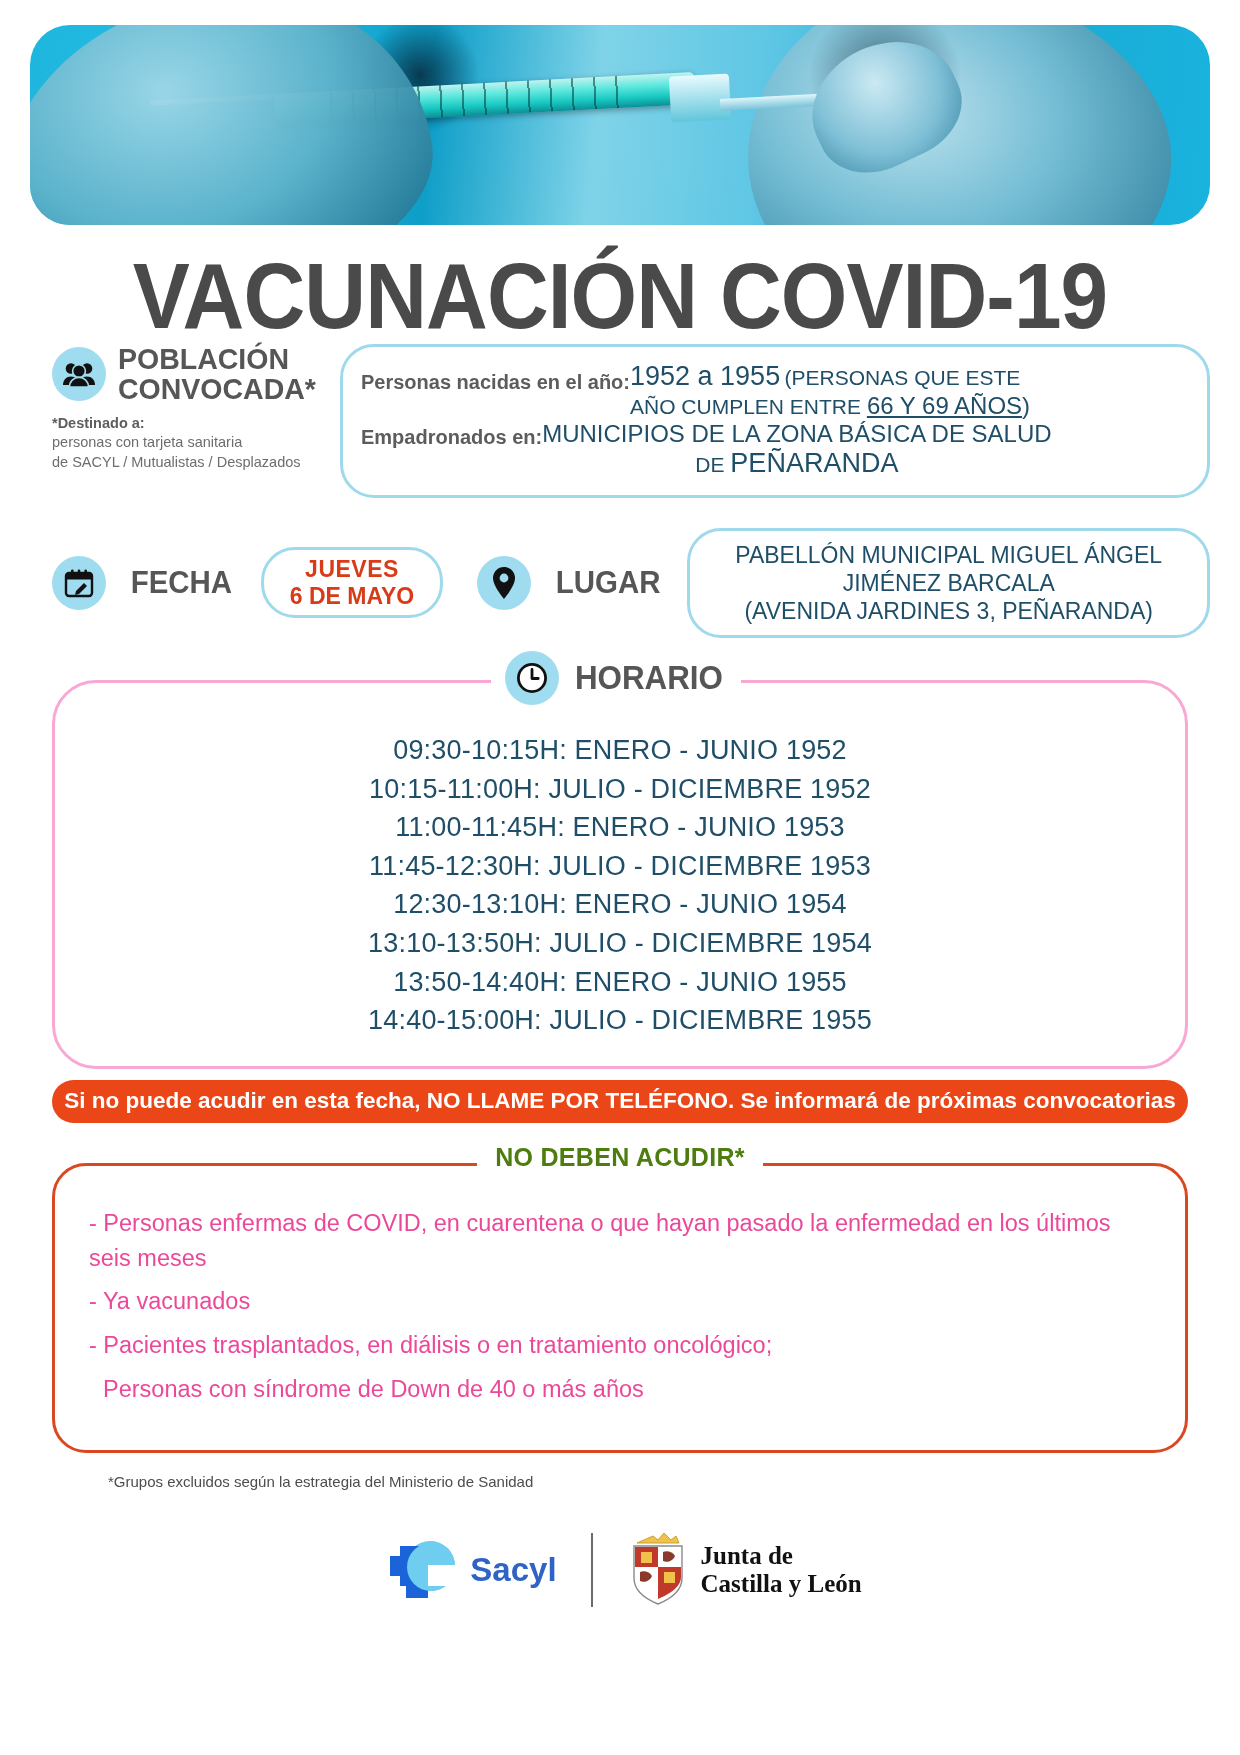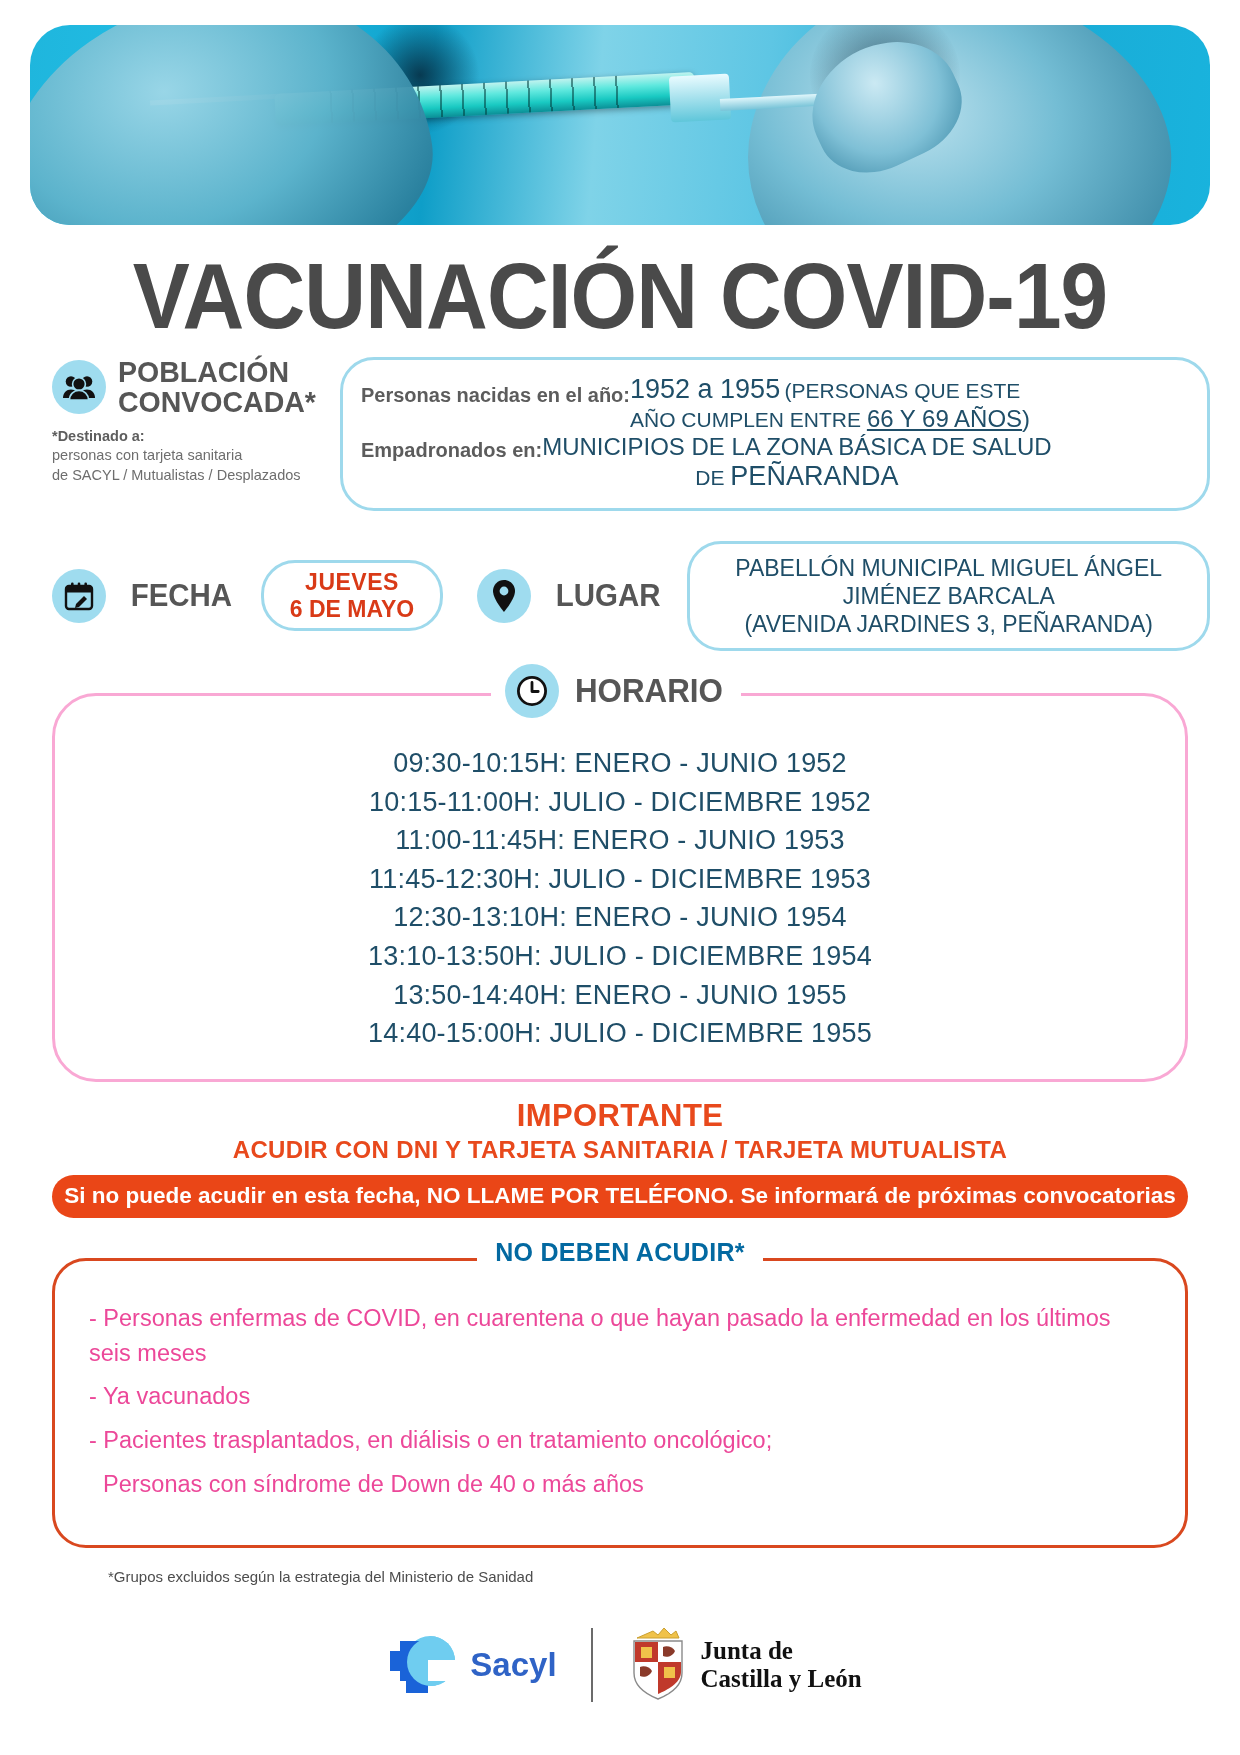--- a/index.html
+++ b/index.html
@@ -99,21 +99,21 @@
     background: #fff;
   }
   .circle-icon {
     width: 54px; height: 54px; border-radius: 50%;
     background: #9fdcef;
     display: flex; align-items: center; justify-content: center;
     flex: none;
   }
 
   
-  .pob-row { display: flex; margin-top: 13px; align-items: flex-start; justify-content: center; }
+  .pob-row { display: flex; margin-top: 0; align-items: flex-start; justify-content: center; }
   .pob-left { width: 300px; padding-left: 22px; }
   .pob-head { display: flex; align-items: center; gap: 12px; }
   .pob-head-txt {
     font-size: 30px; line-height: 1.0; color: #565656;
     font-family: "Liberation Sans Narrow","Liberation Sans", sans-serif; font-weight: 700;
     transform: scaleX(.95); transform-origin: left;
   }
   .pob-note {
     margin-top: 10px; font-size: 14.5px; color: #6d6d6d; line-height: 1.35;
     font-family: "Liberation Sans Narrow","Liberation Sans", sans-serif;
@@ -191,21 +191,21 @@
     font-size: 22.5px; font-weight: 700;
     font-family: "Liberation Sans Narrow","Liberation Sans", sans-serif;
   }
 
   
   .nda-wrap { position: relative; margin: 40px 22px 0 22px; }
   .nda-head {
     position: absolute; top: -20px; left: 0; right: 0; text-align: center; z-index: 3;
   }
   .nda-head span {
-    background: #fff; padding: 0 18px; color: #0369a1; font-size: 25px; font-weight: 700;
+    background: #fff; padding: 0 18px; color: #4d7c0f; font-size: 25px; font-weight: 700;
     font-family: "Liberation Sans Narrow","Liberation Sans", sans-serif; letter-spacing:.3px;
   }
   .nda-box {
     border: 3px solid #d9481f; border-radius: 34px;
     padding: 40px 34px 34px 34px;
   }
   .nda-item {
     font-family: "Liberation Sans Narrow","Liberation Sans", sans-serif;
     font-size: 23.5px; color: #ec4899; line-height: 1.48; margin-bottom: 9px;
   }
@@ -349,24 +349,20 @@
       <div class="hline">10:15-11:00H:  JULIO - DICIEMBRE 1952</div>
       <div class="hline">11:00-11:45H:  ENERO - JUNIO 1953</div>
       <div class="hline">11:45-12:30H:  JULIO - DICIEMBRE 1953</div>
       <div class="hline">12:30-13:10H:  ENERO - JUNIO 1954</div>
       <div class="hline">13:10-13:50H:  JULIO - DICIEMBRE 1954</div>
       <div class="hline">13:50-14:40H:  ENERO - JUNIO 1955</div>
       <div class="hline">14:40-15:00H:  JULIO - DICIEMBRE 1955</div>
     </div>
   </div>
 
-  <div class="importante">
-    <div class="imp-title">IMPORTANTE</div>
-    <div class="imp-sub">ACUDIR CON DNI Y TARJETA SANITARIA / TARJETA MUTUALISTA</div>
-  </div>
   <div class="imp-bar">Si no puede acudir en esta fecha, NO LLAME POR TELÉFONO. Se informará de próximas convocatorias</div>
 
   <div class="nda-wrap">
     <div class="nda-head">
       <span>NO DEBEN ACUDIR*</span>
     </div>
     <div class="nda-box">
       <div class="nda-item">- Personas enfermas de COVID, en cuarentena o que hayan pasado la enfermedad en los últimos seis meses</div>
       <div class="nda-item">- Ya vacunados</div>
       <div class="nda-item">- Pacientes trasplantados, en diálisis o en tratamiento oncológico;</div>

